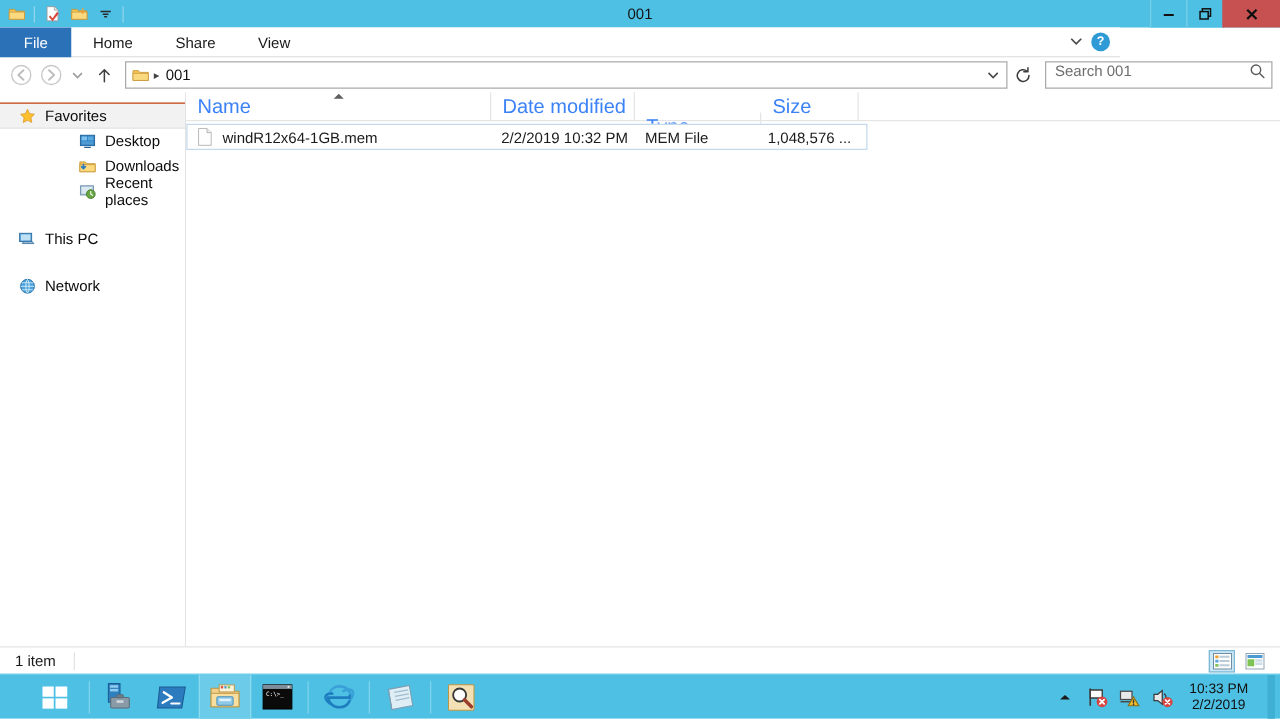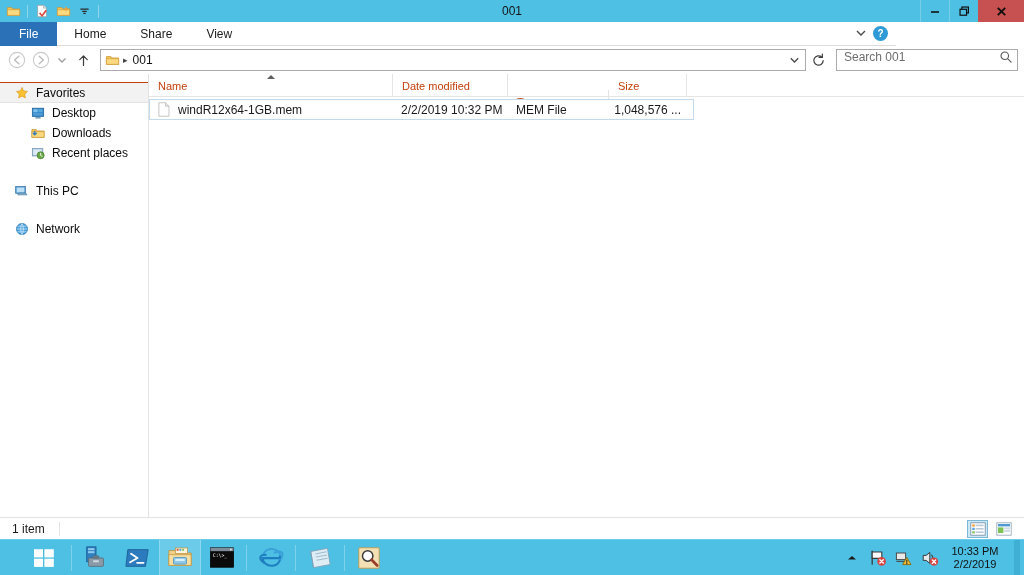--- a/index.html
+++ b/index.html
@@ -172,21 +172,21 @@
   }
   .navitem {
     height: 20px;
     display: flex;
     align-items: center;
     font-size: 12px;
     color: #0b0b0b;
     padding-left: 14px;
     gap: 6px;
   }
-  .navitem.child { padding-left: 30px; }
+  .navitem.child { padding-left: 30px; margin-left: 32px; }
   .navitem.selected {
     background: #F2F2F2;
     border-top: 1px solid #c2410c;
     border-bottom: 1px solid #E3E3E3;
     height: 21px;
   }
   .navitem .ico { width: 16px; height: 16px; display: flex; align-items: center; justify-content: center; flex: 0 0 16px;}
   .nav-gap { height: 18px; }
 
   .filepane {
@@ -199,22 +199,22 @@
   .colheaders {
     display: flex;
     height: 23px;
     background: #ffffff;
     border-bottom: 1px solid #E5E5E5;
     position: relative;
   }
   .colh {
     display: flex;
     align-items: center;
-    font-size: 11px;
-    color: #c2410c;
+    font-size: 16px;
+    color: #3b82f6;
     padding-left: 9px;
     border-right: 1px solid #E5E5E5;
     position: relative;
     height: 23px;
     text-align: right;
   }
   .colh.sorted::after {
     content: "";
     position: absolute;
     top: 1px;

